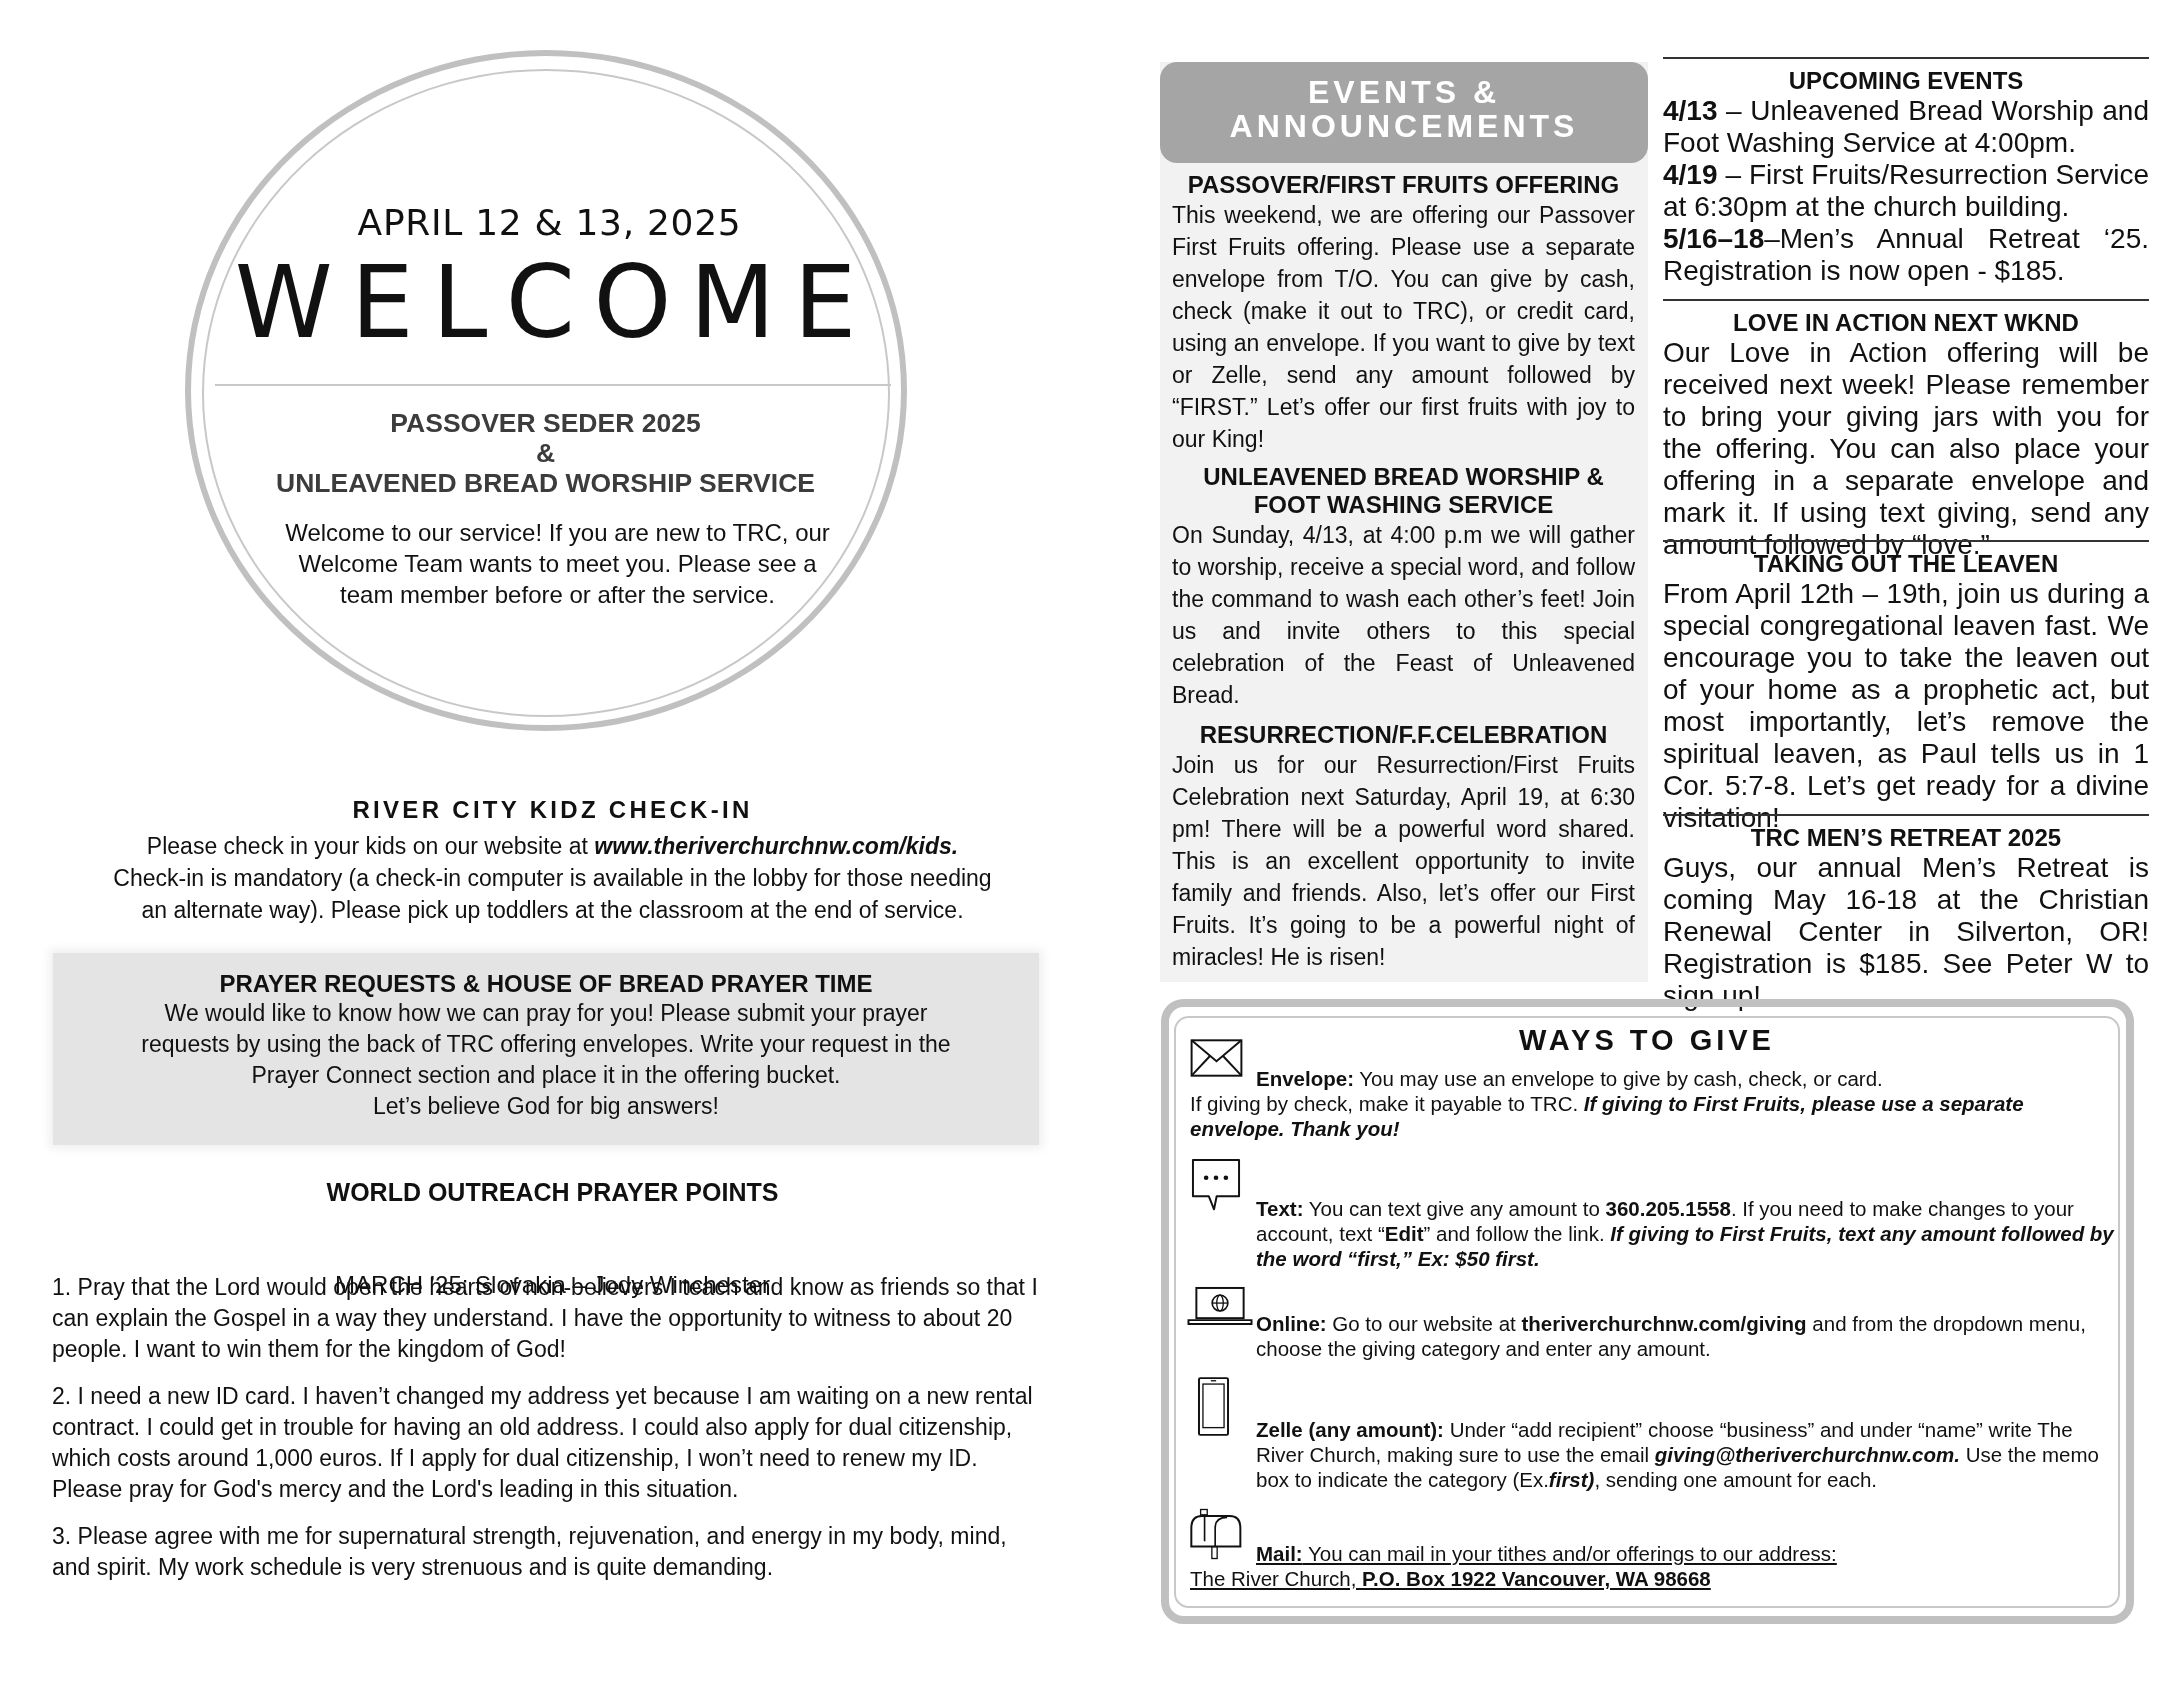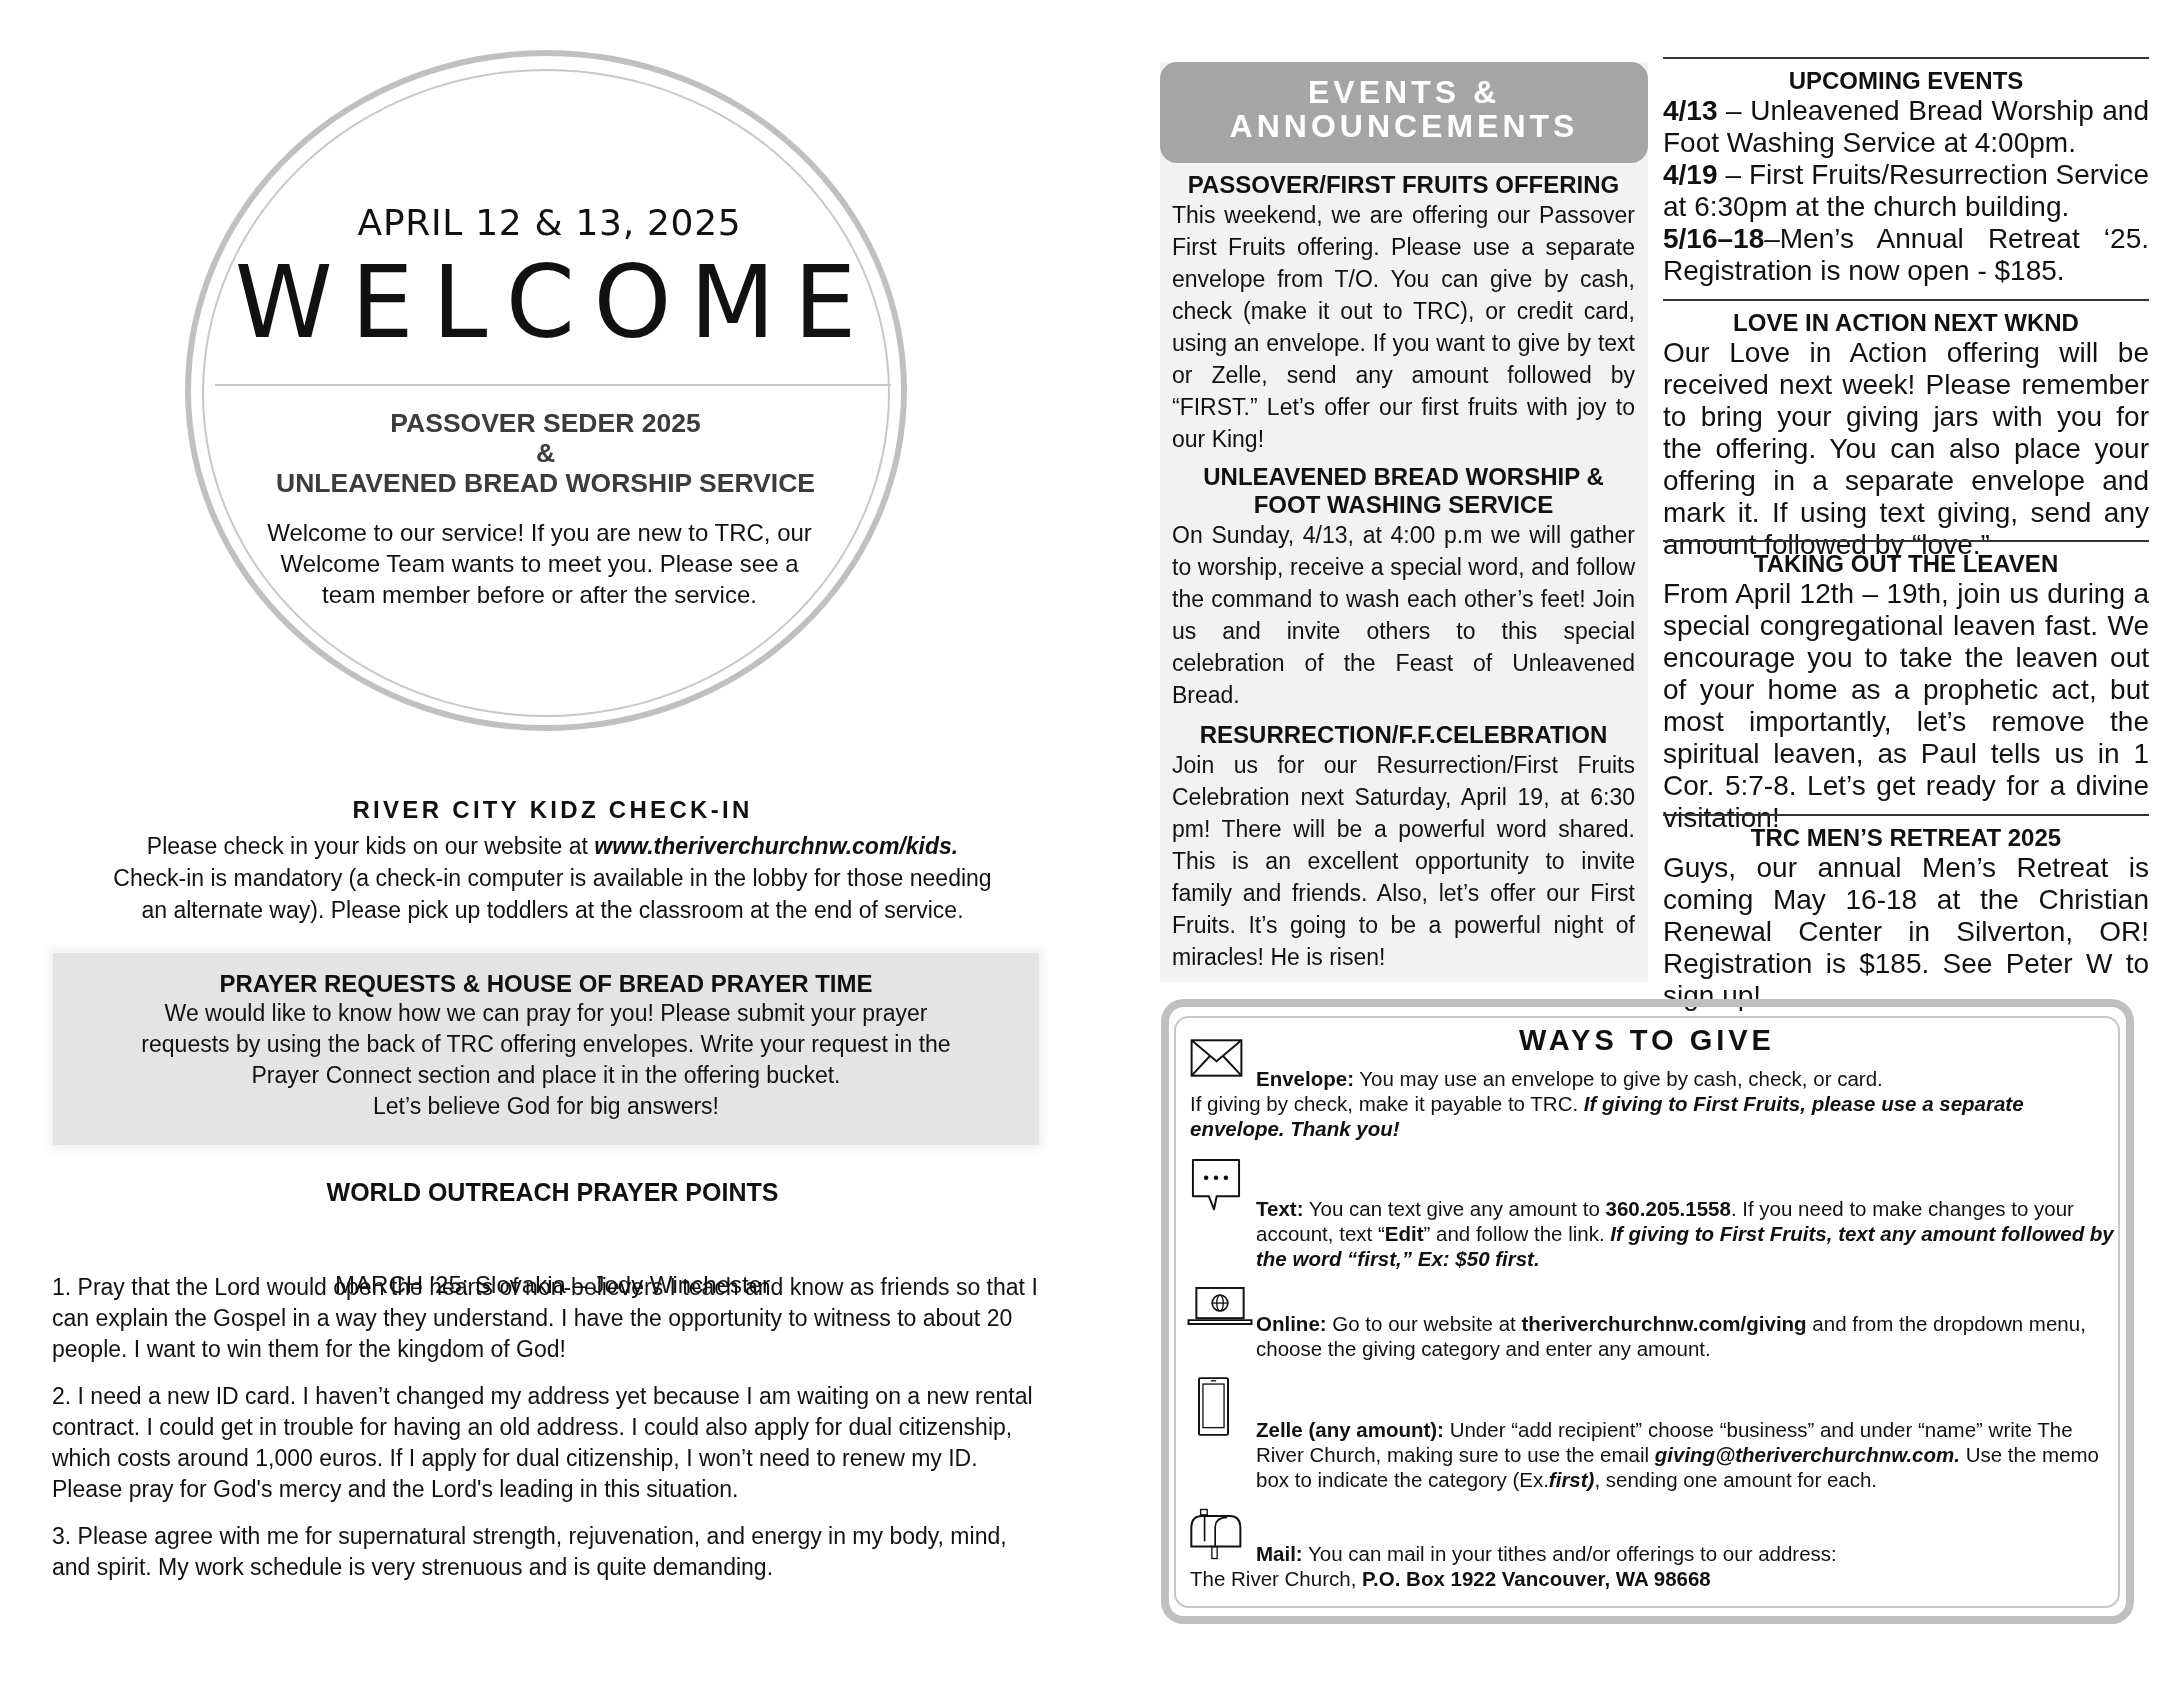--- a/index.html
+++ b/index.html
@@ -10,21 +10,21 @@
   .bold { font-weight: bold; }
   .bi { font-weight: bold; font-style: italic; }
 
   
   .ring-outer { left: 185px; top: 50px; width: 722px; height: 681px; border: 6px solid #c0c0c0; border-radius: 50%; }
   .ring-inner { left: 202px; top: 69px; width: 688px; height: 648px; border: 2px solid #c8c8c8; border-radius: 50%; }
   .date { left: 202px; width: 695px; top: 202px; font-size: 36px; letter-spacing: 0.7px; font-family: "DejaVu Sans", sans-serif; font-weight: normal; }
   .welcome { left: 198px; width: 695px; top: 253px; font-size: 99px; letter-spacing: 18.5px; font-family: "DejaVu Sans", sans-serif; font-weight: normal; line-height: 1; padding-left: 18.5px; }
   .sep { left: 215px; width: 676px; top: 384px; height: 2px; background: #c8c8c8; }
   .seder { left: 218px; width: 655px; top: 408px; font-size: 26.5px; font-weight: bold; color: #3c3c3c; line-height: 30px; }
-  .wbody { left: 212px; width: 655px; top: 517px; font-size: 24px; line-height: 31px; }
+  .wbody { left: 230px; width: 655px; top: 517px; font-size: 24px; line-height: 31px; }
 
   
   .kidz-title { left: 40px; width: 1025px; top: 796px; font-size: 24px; font-weight: bold; letter-spacing: 3.3px; }
   .kidz-body { left: 40px; width: 1025px; top: 830px; font-size: 23px; line-height: 32px; }
 
   
   .prayer-box { left: 53px; top: 953px; width: 986px; height: 192px; background: #e4e4e4; box-shadow: 0 0 9.3px 4px #f0f0f0; }
   .prayer-inner { position: absolute; left: 6.6px; top: 10.6px; right: 6.6px; bottom: 10.6px; }
   .prayer-title { font-size: 24px; font-weight: bold; line-height: 29px; margin-top: 5.3px; }
   .prayer-body { font-size: 23px; line-height: 31px; }
@@ -188,21 +188,21 @@
 
 <div class="wtg-item" style="top:1376px;">
   <svg class="ic" style="top:0; left:6.6px;" width="33" height="61" viewBox="0 0 50 92">
     <rect x="3" y="3" width="44" height="86" fill="none" stroke="#111" stroke-width="3" rx="2"></rect>
     <rect x="9" y="12" width="32" height="66" fill="none" stroke="#111" stroke-width="2"></rect>
     <line x1="21" y1="7" x2="29" y2="7" stroke="#111" stroke-width="2"></line>
   </svg>
   <div class="first" style="padding-top:41px;"><span class="bold">Zelle (any amount):</span><span> Under “add recipient” choose “business” and under “name” write The River Church, making sure to use the email </span><a class="bi" style="color:#111;text-decoration:none">giving@theriverchurchnw.com.</a><span> Use the memo box to indicate the category (Ex.</span><span class="bi">first)</span><span>, sending one amount for each.</span></div>
 </div>
 
-<div class="wtg-item" style="top:1508px;">
+<div class="wtg-item" style="top:1508px;text-decoration:underline;">
   <svg class="ic" style="top:0;" width="53" height="52" viewBox="0 0 80 78">
     <rect x="16" y="2" width="10" height="8" fill="none" stroke="#111" stroke-width="2"></rect>
     <line x1="22" y1="10" x2="22" y2="50" stroke="#111" stroke-width="2.5"></line>
     <path d="M2 58 V30 Q2 12 18 12 H60 Q76 12 76 30 V58 Z" fill="none" stroke="#111" stroke-width="3"></path>
     <path d="M38 58 V30 Q38 14 56 14" fill="none" stroke="#111" stroke-width="2.5"></path>
     <rect x="33" y="58" width="8" height="18" fill="none" stroke="#111" stroke-width="2"></rect>
   </svg>
   <div class="first" style="padding-top:33px;"><span class="bold">Mail:</span><span> You can mail in your tithes and/or offerings to our address:</span></div>
   <div><span>The River Church, </span><span class="bold">P.O. Box 1922 Vancouver, WA 98668</span></div>
 </div>

